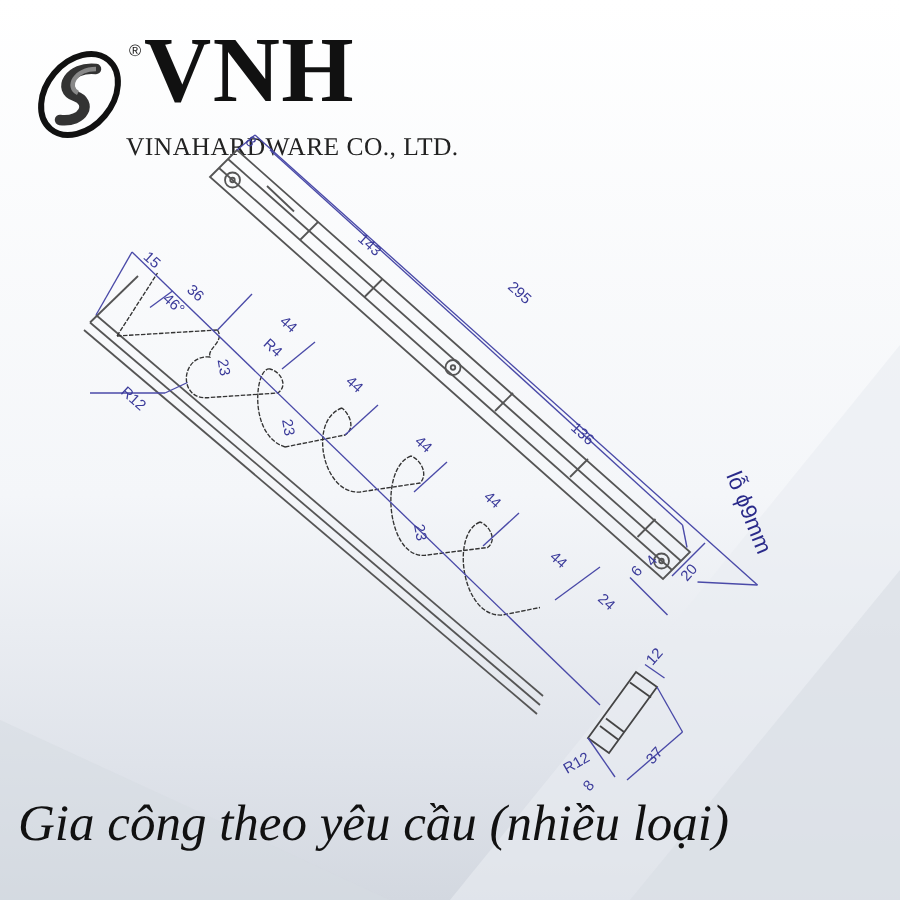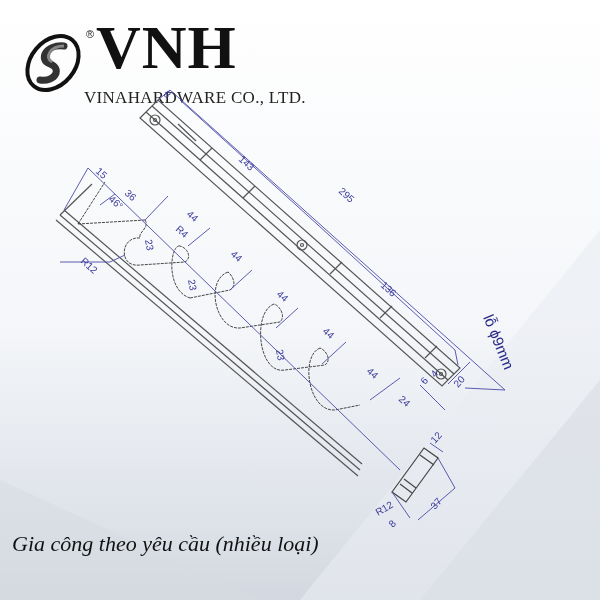--- a/index.html
+++ b/index.html
@@ -11,21 +11,21 @@
   .logo-mark{position:absolute;left:6px;top:18px;width:66px;height:66px;}
   .reg{position:absolute;left:72px;top:16px;font-size:11px;font-family:"Liberation Sans",sans-serif;color:#222;}
   .brand{position:absolute;left:82px;top:4px;font-family:"Liberation Serif",serif;font-weight:bold;
     font-size:62px;letter-spacing:1px;color:#111;line-height:62px;text-align:center;}
   .company{position:absolute;left:70px;top:76px;font-family:"Liberation Serif",serif;font-size:17px;color:#222;letter-spacing:0.3px;white-space:nowrap;}
   .drawing{position:absolute;left:0;top:0;width:600px;height:600px;}
   .dim{font-family:"Liberation Sans",sans-serif;font-size:10px;fill:#3b3b9a;}
   .note{position:absolute;left:496px;top:312px;transform:rotate(68deg);transform-origin:left top;
     font-family:"Liberation Sans",sans-serif;font-size:15px;color:#2a2a8a;white-space:nowrap;}
   .caption{position:absolute;left:12px;top:531px;font-family:"Liberation Serif",serif;font-style:italic;
-    font-size:22px;color:#111;white-space:nowrap;}
+    font-size:34px;color:#111;white-space:nowrap;}
 </style>
 </head>
 <body>
 
 <svg class="sheen" viewBox="0 0 600 600">
   <polygon points="300,600 600,230 600,600" fill="#e9ecf1" opacity="0.6"></polygon>
   <polygon points="420,600 600,380 600,600" fill="#d9dde4" opacity="0.6"></polygon>
   <polygon points="0,480 260,600 0,600" fill="#d6dbe2" opacity="0.5"></polygon>
 </svg>
 

